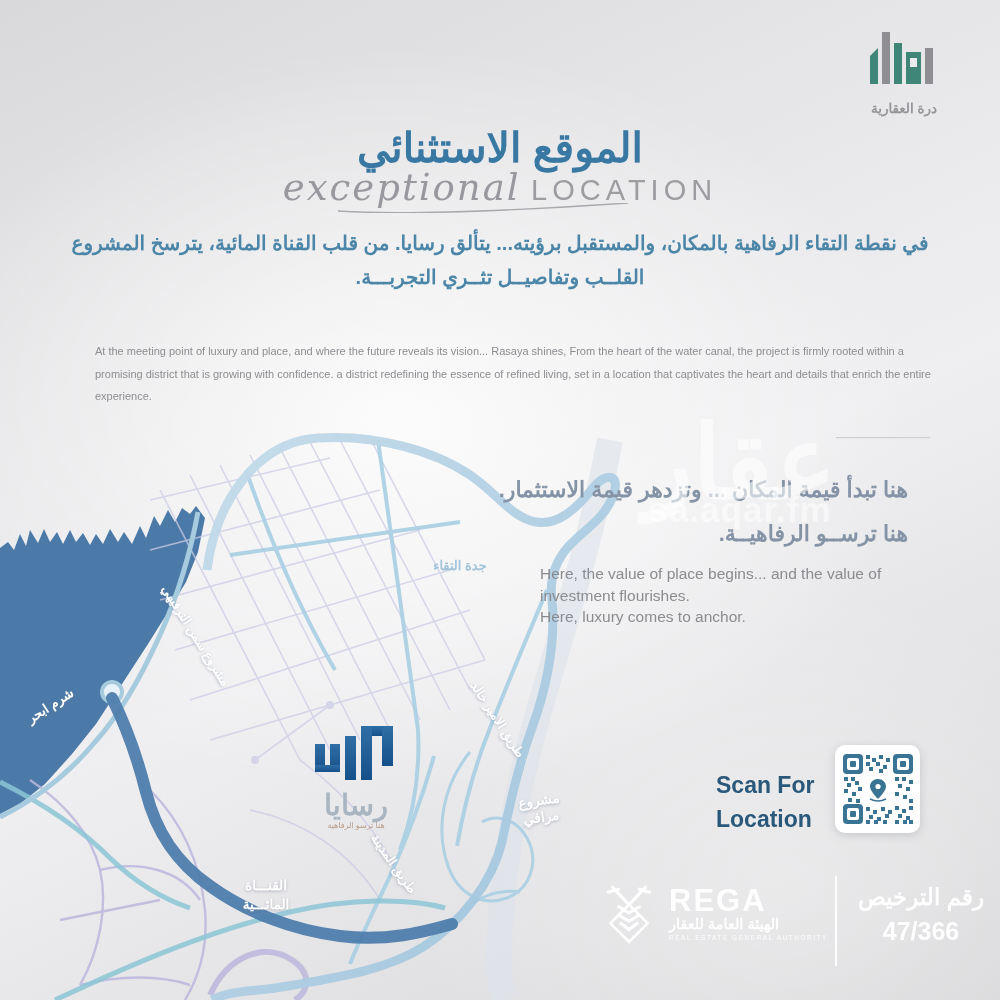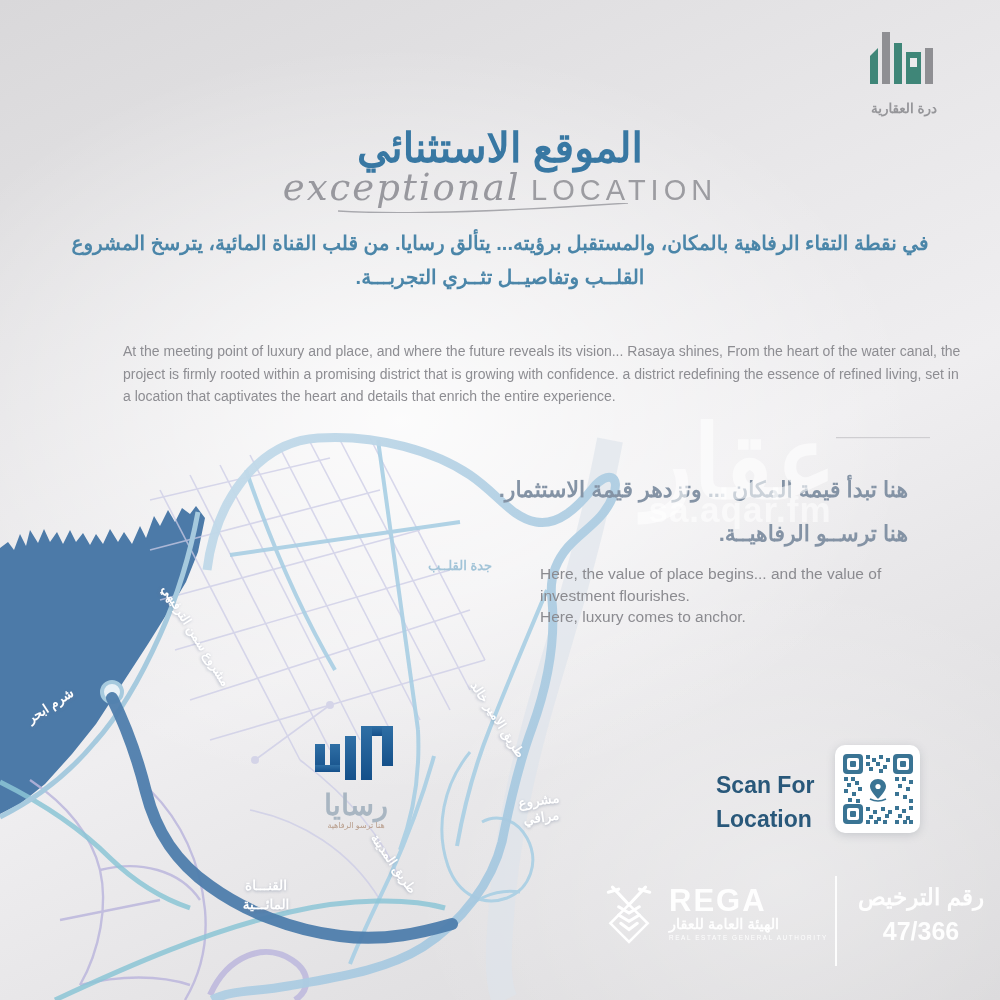--- a/index.html
+++ b/index.html
@@ -25,21 +25,21 @@
   #title-en{top:166px;left:0;width:1000px;text-align:center;white-space:nowrap;}
   #title-en .script{font-family:"DejaVu Serif", serif;font-style:italic;
     font-size:37px;color:#98989e;letter-spacing:2px;}
   #title-en .caps{font-size:29px;color:#9c9ca1;letter-spacing:5px;margin-left:6px;}
   #title-swash{top:203px;left:338px;width:290px;height:10px;}
 
   
   #intro-ar{top:226px;left:0;width:1000px;text-align:center;direction:rtl;
     color:#4b86a9;font-size:20px;line-height:34px;font-weight:600;}
   #intro-en{top:340px;left:95px;width:838px;color:#8d8d92;
-    font-size:14px;line-height:22.5px;margin-left:28px;}
+    font-size:11px;line-height:22.5px;}
 
   
   #divider{top:437px;left:836px;width:94px;height:2px;
     background:linear-gradient(to bottom,#c3c2c5,#f4f3f5);}
 
   
   #wm-word{top:408px;left:630px;width:220px;text-align:center;z-index:6;
     font-size:102px;font-weight:700;color:rgba(255,255,255,.58);line-height:110px;}
   #wm-site{top:490px;left:630px;width:220px;text-align:center;z-index:6;
     font-size:35px;font-weight:700;color:rgba(255,255,255,.55);letter-spacing:1px;}
@@ -167,21 +167,21 @@
     <path d="M207,140 C215,75 255,12 318,8 C378,4 436,22 470,45 C498,64 512,88 536,92
          C558,96 577,78 593,58 C608,40 621,46 613,66 C604,90 583,100 568,117
          C556,131 549,149 552,170 C556,215 545,262 532,298 C518,336 510,372 502,412
          C492,452 462,492 423,517 C383,542 330,548 288,556 C255,562 230,560 212,570" fill="none" stroke="url(#gLoop)" stroke-width="9" opacity=".95"></path>
 
     <path d="M112,268 C128,300 138,330 146,362 C156,402 176,432 210,456 C246,482 292,500 340,506 C386,512 424,502 452,494" fill="none" stroke="#4e7dac" stroke-width="12" stroke-linecap="round" opacity=".95"></path>
   </svg>
 
   <div class="abs map-label" id="lbl-sharm">شرم ابحر</div>
   <div class="abs map-label" id="lbl-coast">مشروع سمن الترفيهي</div>
-  <div class="abs map-label" id="lbl-superdome">جدة القلــب</div>
+  <div class="abs map-label" id="lbl-superdome">جدة التقاء</div>
   <div class="abs map-label" id="lbl-khaled">طريق الامير خالد</div>
   <div class="abs map-label" id="lbl-marafy">
     <div>مشروع</div>
     <div>مرافي</div>
   </div>
   <div class="abs map-label" id="lbl-madinah">طريق المدينة</div>
   <div class="abs map-label" id="lbl-canal">
     <div>القنـــاة</div>
     <div>المائـــية</div>
   </div>

